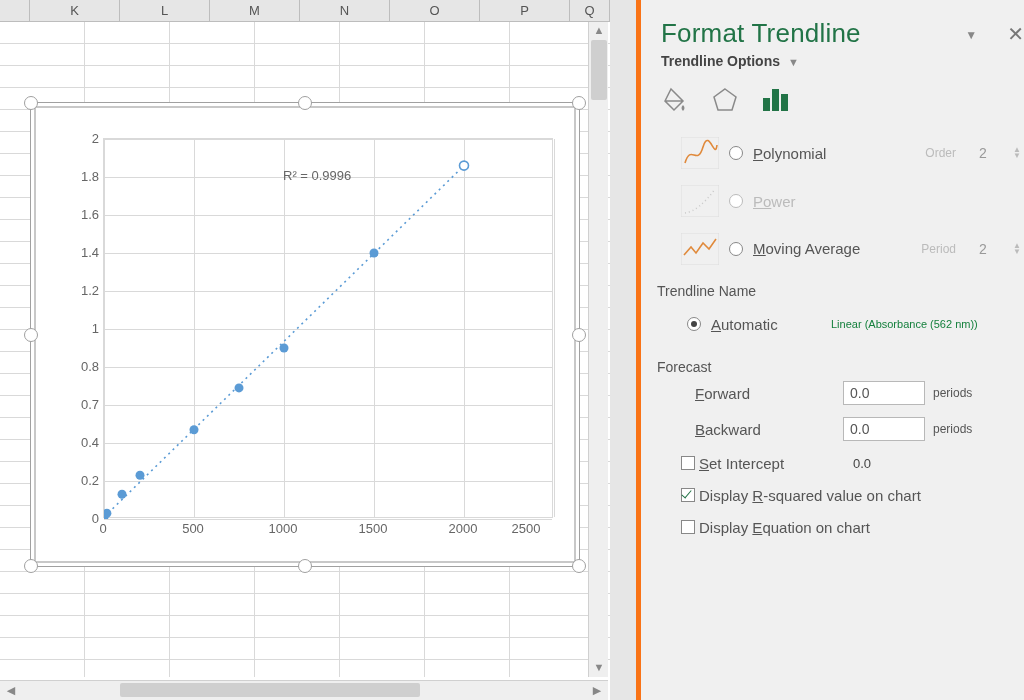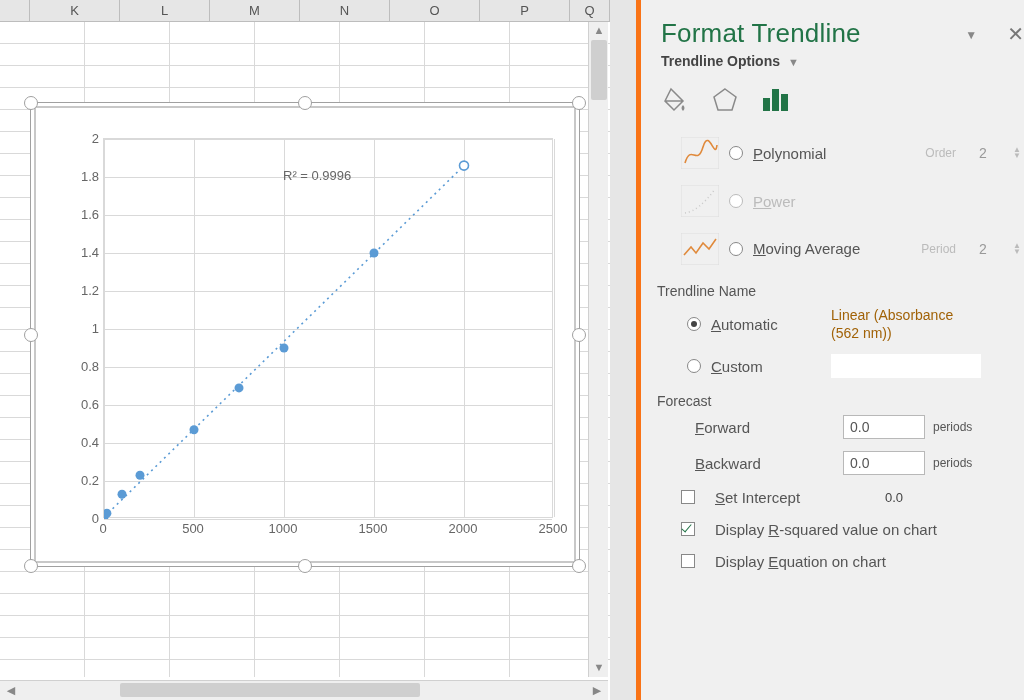--- a/index.html
+++ b/index.html
@@ -204,21 +204,21 @@
   }
 
   .fc-row{display:flex;align-items:center;gap:8px;height:36px;padding-left:14px}
   .fc-row .fc-lbl{width:140px;font-size:15px;color:#555}
   .fc-row input{
     width:82px;height:24px;border:1px solid #b8b8b8;background:#fff;
     font-size:14px;padding:0 6px;color:#555;
   }
   .fc-row .unit{font-size:12px;color:#555}
 
-  .chk-row{display:flex;align-items:center;gap:20px;height:32px;padding-left:0}
+  .chk-row{display:flex;align-items:center;gap:4px;height:32px;padding-left:0}
   .chk{
     width:14px;height:14px;border:1px solid #888;background:#fff;position:relative;
   }
   .chk.sel::after{
     content:"";position:absolute;left:2.2px;top:-1.2px;width:4px;height:9px;
     border-right:1.6px solid #227447;border-bottom:1.6px solid #227447;
     transform:rotate(40deg);
   }
   .chk-lbl{font-size:15px;color:#555}
 
@@ -226,21 +226,21 @@
     position:absolute;right:2px;top:170px;width:14px;height:510px;
     background:#f0f0f0;
   }
   .pane-vscroll .arrow{height:14px;text-align:center;color:#999;font-size:10px}
   .pane-vscroll .thumb{
     position:absolute;left:1px;top:14px;width:12px;height:180px;
     background:#fff;border:1px solid #ddd;border-radius:2px;
   }
 
   .auto-name{
-    font-size:14px;color:#a16207;line-height:1.3;
+    font-size:11px;color:#15803d;line-height:1.3;
     width:150px;
   }
   .custom-input{
     width:150px;height:24px;border:1px solid #fff;background:#fff;
   }
 
   svg{display:block}
   .mnemonic u{text-decoration:underline}
 
 </style>
@@ -268,36 +268,36 @@
       <div class="sel-handle sh-ml"></div>
       <div class="sel-handle sh-mr"></div>
       <div class="sel-handle sh-bl"></div>
       <div class="sel-handle sh-bm"></div>
       <div class="sel-handle sh-br"></div>
 
       <div class="y-ticks" id="y-ticks">
           <span style="top: 380px;">0</span>
           <span style="top: 342px;">0.2</span>
           <span style="top: 304px;">0.4</span>
-          <span style="top: 266px;">0.6</span>
+          <span style="top: 266px;">0.7</span>
           <span style="top: 228px;">0.8</span>
           <span style="top: 190px;">1</span>
           <span style="top: 152px;">1.2</span>
           <span style="top: 114px;">1.4</span>
           <span style="top: 76px;">1.6</span>
           <span style="top: 38px; text-align: right;">1.8</span>
           <span style="top: 0px;">2</span>
         </div>
       <div class="x-ticks" id="x-ticks">
           <span style="left: 0px;">0</span>
           <span style="left: 90px;">500</span>
           <span style="left: 180px;">1000</span>
           <span style="left: 270px;">1500</span>
           <span style="left: 360px;">2000</span>
-          <span style="left: 450px;">2500</span>
+          <span style="left: 423px;">2500</span>
         </div>
 
       <div class="plot-area" id="plot">
           <div class="hgrid" style="top: 380px;"></div>
           <div class="hgrid" style="top: 342px;"></div>
           <div class="hgrid" style="top: 304px;"></div>
           <div class="hgrid" style="top: 266px;"></div>
           <div class="hgrid" style="top: 228px;"></div>
           <div class="hgrid" style="top: 190px;"></div>
           <div class="hgrid" style="top: 152px;"></div>
@@ -430,25 +430,20 @@
         </span>
     </div>
 
     <div class="section-head" style="margin-left:-24px">Trendline Name</div>
 
     <div class="opt-row" style="min-height:50px;padding-left:6px">
       <span class="radio sel"></span>
       <span class="opt-label mnemonic" style="flex:0 0 110px"><u>A</u>utomatic</span>
       <span class="auto-name">Linear (Absorbance (562 nm))</span>
     </div>
-    <div class="opt-row" style="min-height:34px;padding-left:6px">
-      <span class="radio"></span>
-      <span class="opt-label mnemonic" style="flex:0 0 110px"><u>C</u>ustom</span>
-      <span class="custom-input"></span>
-    </div>
 
     <div class="section-head" style="margin-left:-24px">Forecast</div>
     <div class="fc-row">
       <span class="fc-lbl mnemonic"><u>F</u>orward</span>
       <input value="0.0" style="">
       <span class="unit">periods</span>
     </div>
     <div class="fc-row">
       <span class="fc-lbl mnemonic"><u>B</u>ackward</span>
       <input value="0.0" style="">

